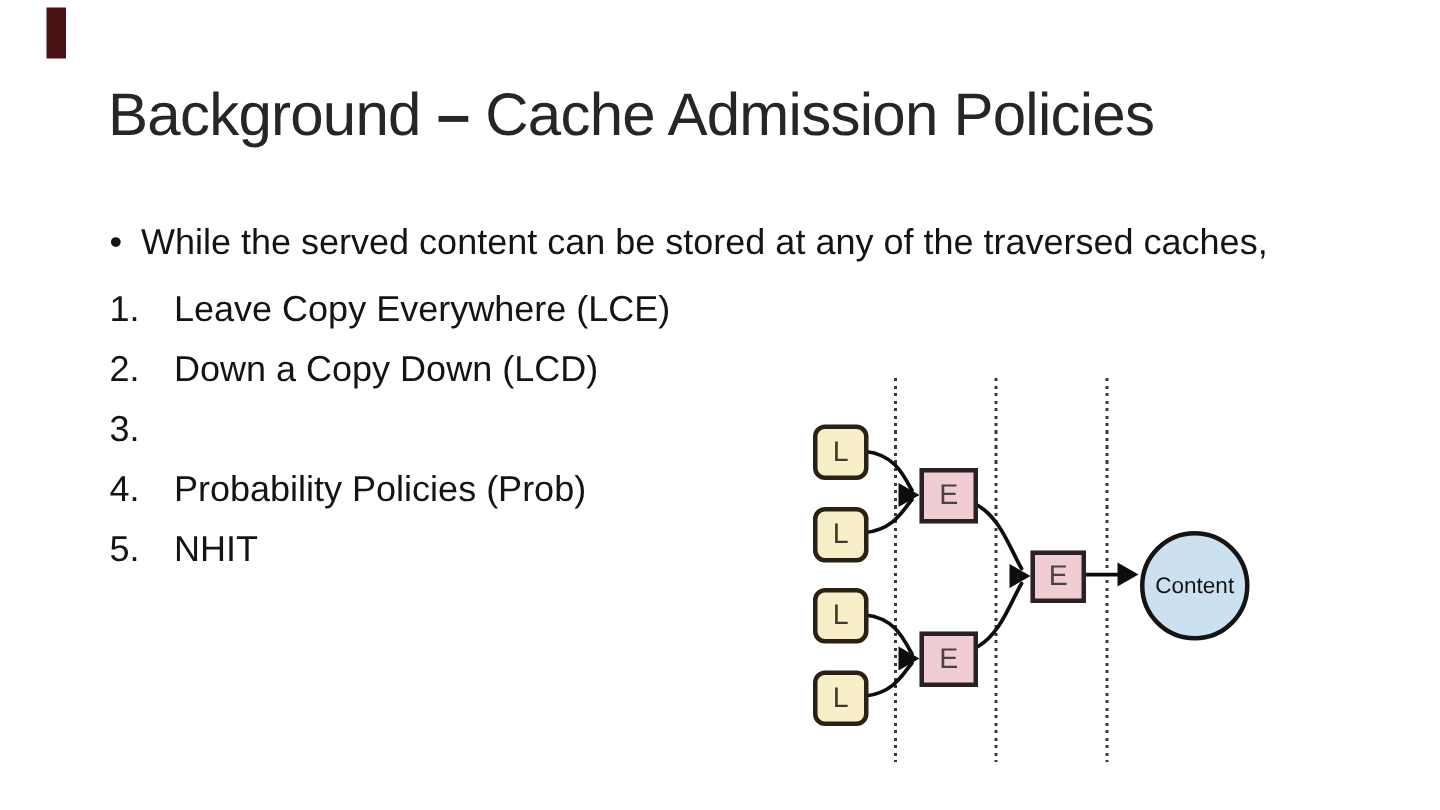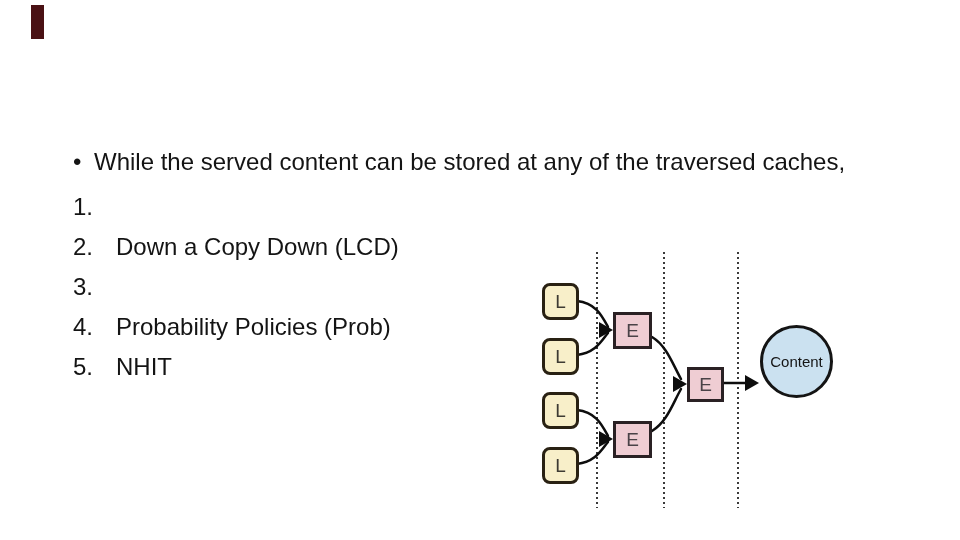--- a/index.html
+++ b/index.html
@@ -49,32 +49,34 @@
   }
   .arrow-layer{position:absolute;left:0;top:0;pointer-events:none;}
 </style>
 </head>
 <body>
 
 <div class="slide">
 
   <div class="accent-bar"></div>
 
+  <div class="title"><span>Background </span><span class="dash">–</span><span> Cache Admission Policies</span></div>
 
   <div class="body-block">
     <div class="bullet-row">
       <div class="bullet-marker">•</div>
       <div class="bullet-text">
         <div>While the served content can be stored at any of the traversed caches,</div>
       </div>
     </div>
 
     <div class="policy-list">
       <div class="policy-item">
         <div class="policy-num">1.</div>
+        <div class="policy-label">Leave Copy Everywhere (LCE)</div>
       </div>
       <div class="policy-item">
         <div class="policy-num">2.</div>
         <div class="policy-label">Down a Copy Down (LCD)</div>
       </div>
       <div class="policy-item">
         <div class="policy-num">3.</div>
       </div>
       <div class="policy-item">
         <div class="policy-num">4.</div>
@@ -126,18 +128,18 @@
     <div class="node edge-node" style="left:613px;top:312px;">
         <span>E</span>
       </div>
     <div class="node edge-node" style="left:613px;top:421px;">
         <span>E</span>
       </div>
     <div class="node edge-node" style="left:687px;top:367px;width:37px;height:35px;">
         <span>E</span>
       </div>
 
-    <div class="node content-node" style="left:760px;top:325px;">
+    <div class="node content-node" style="left:760px;top:354px;">
         <span>Content</span>
       </div>
   </div>
 
 </div>
 
 </body></html>

